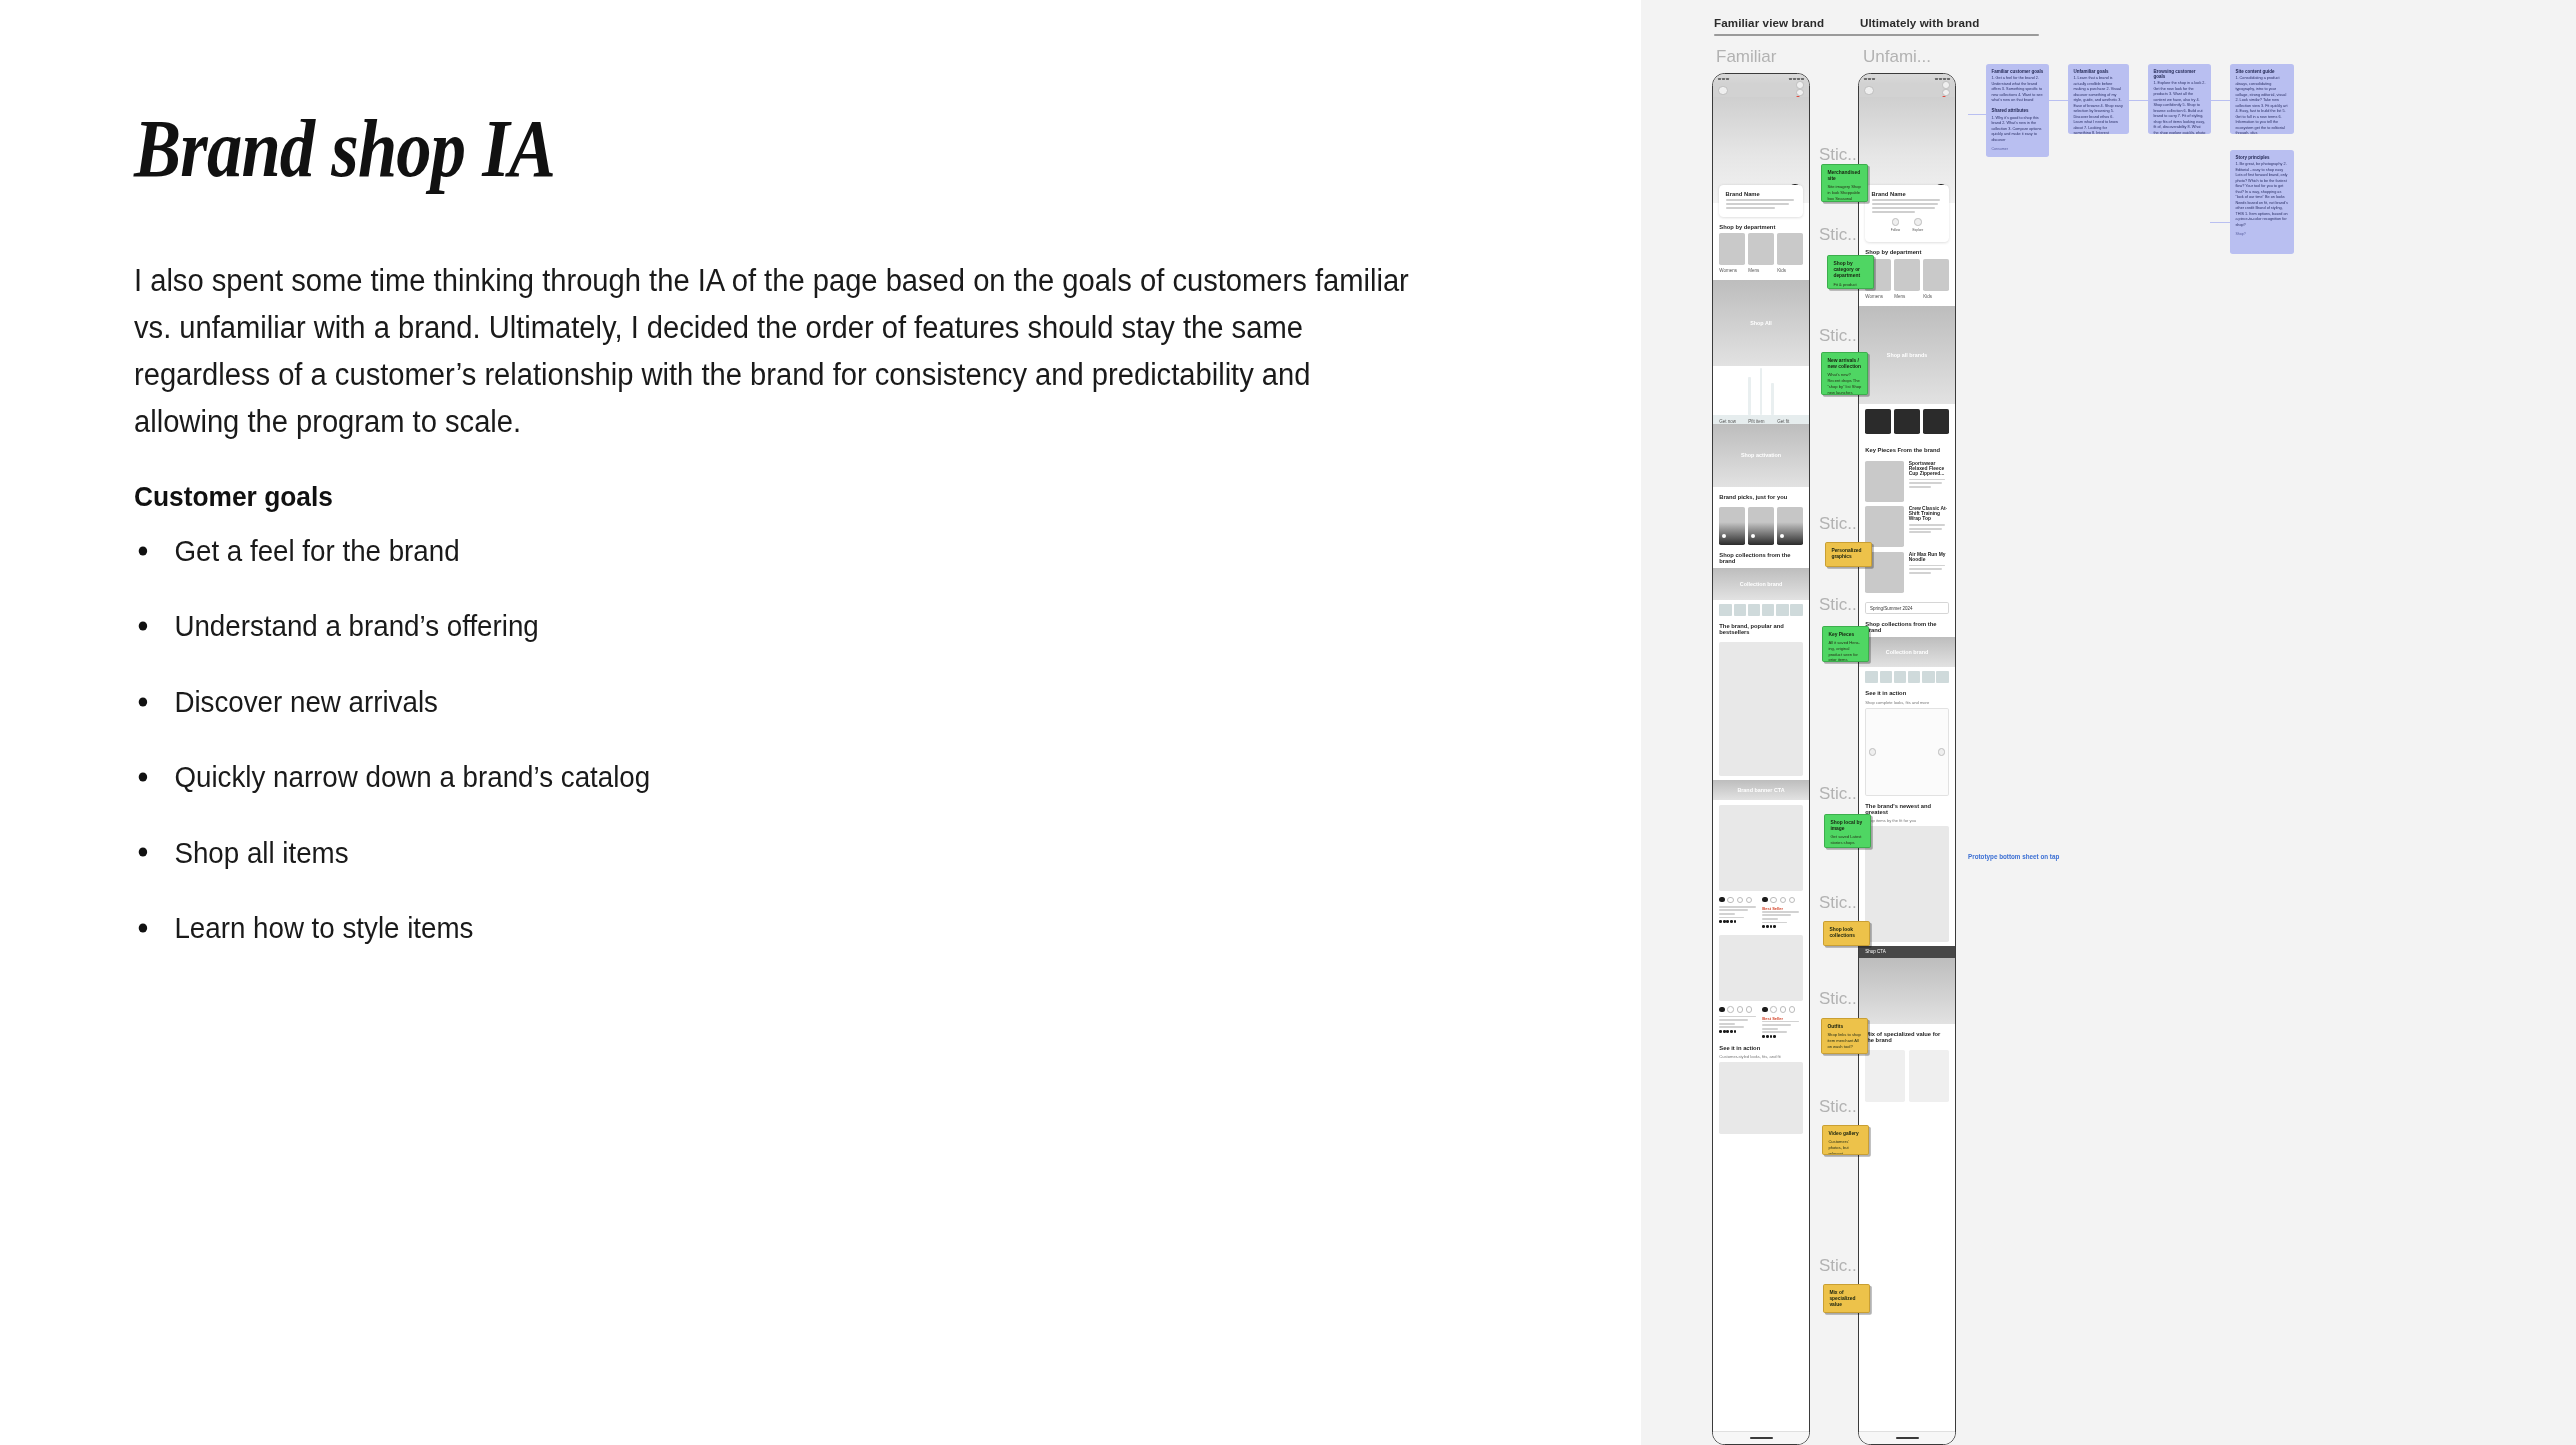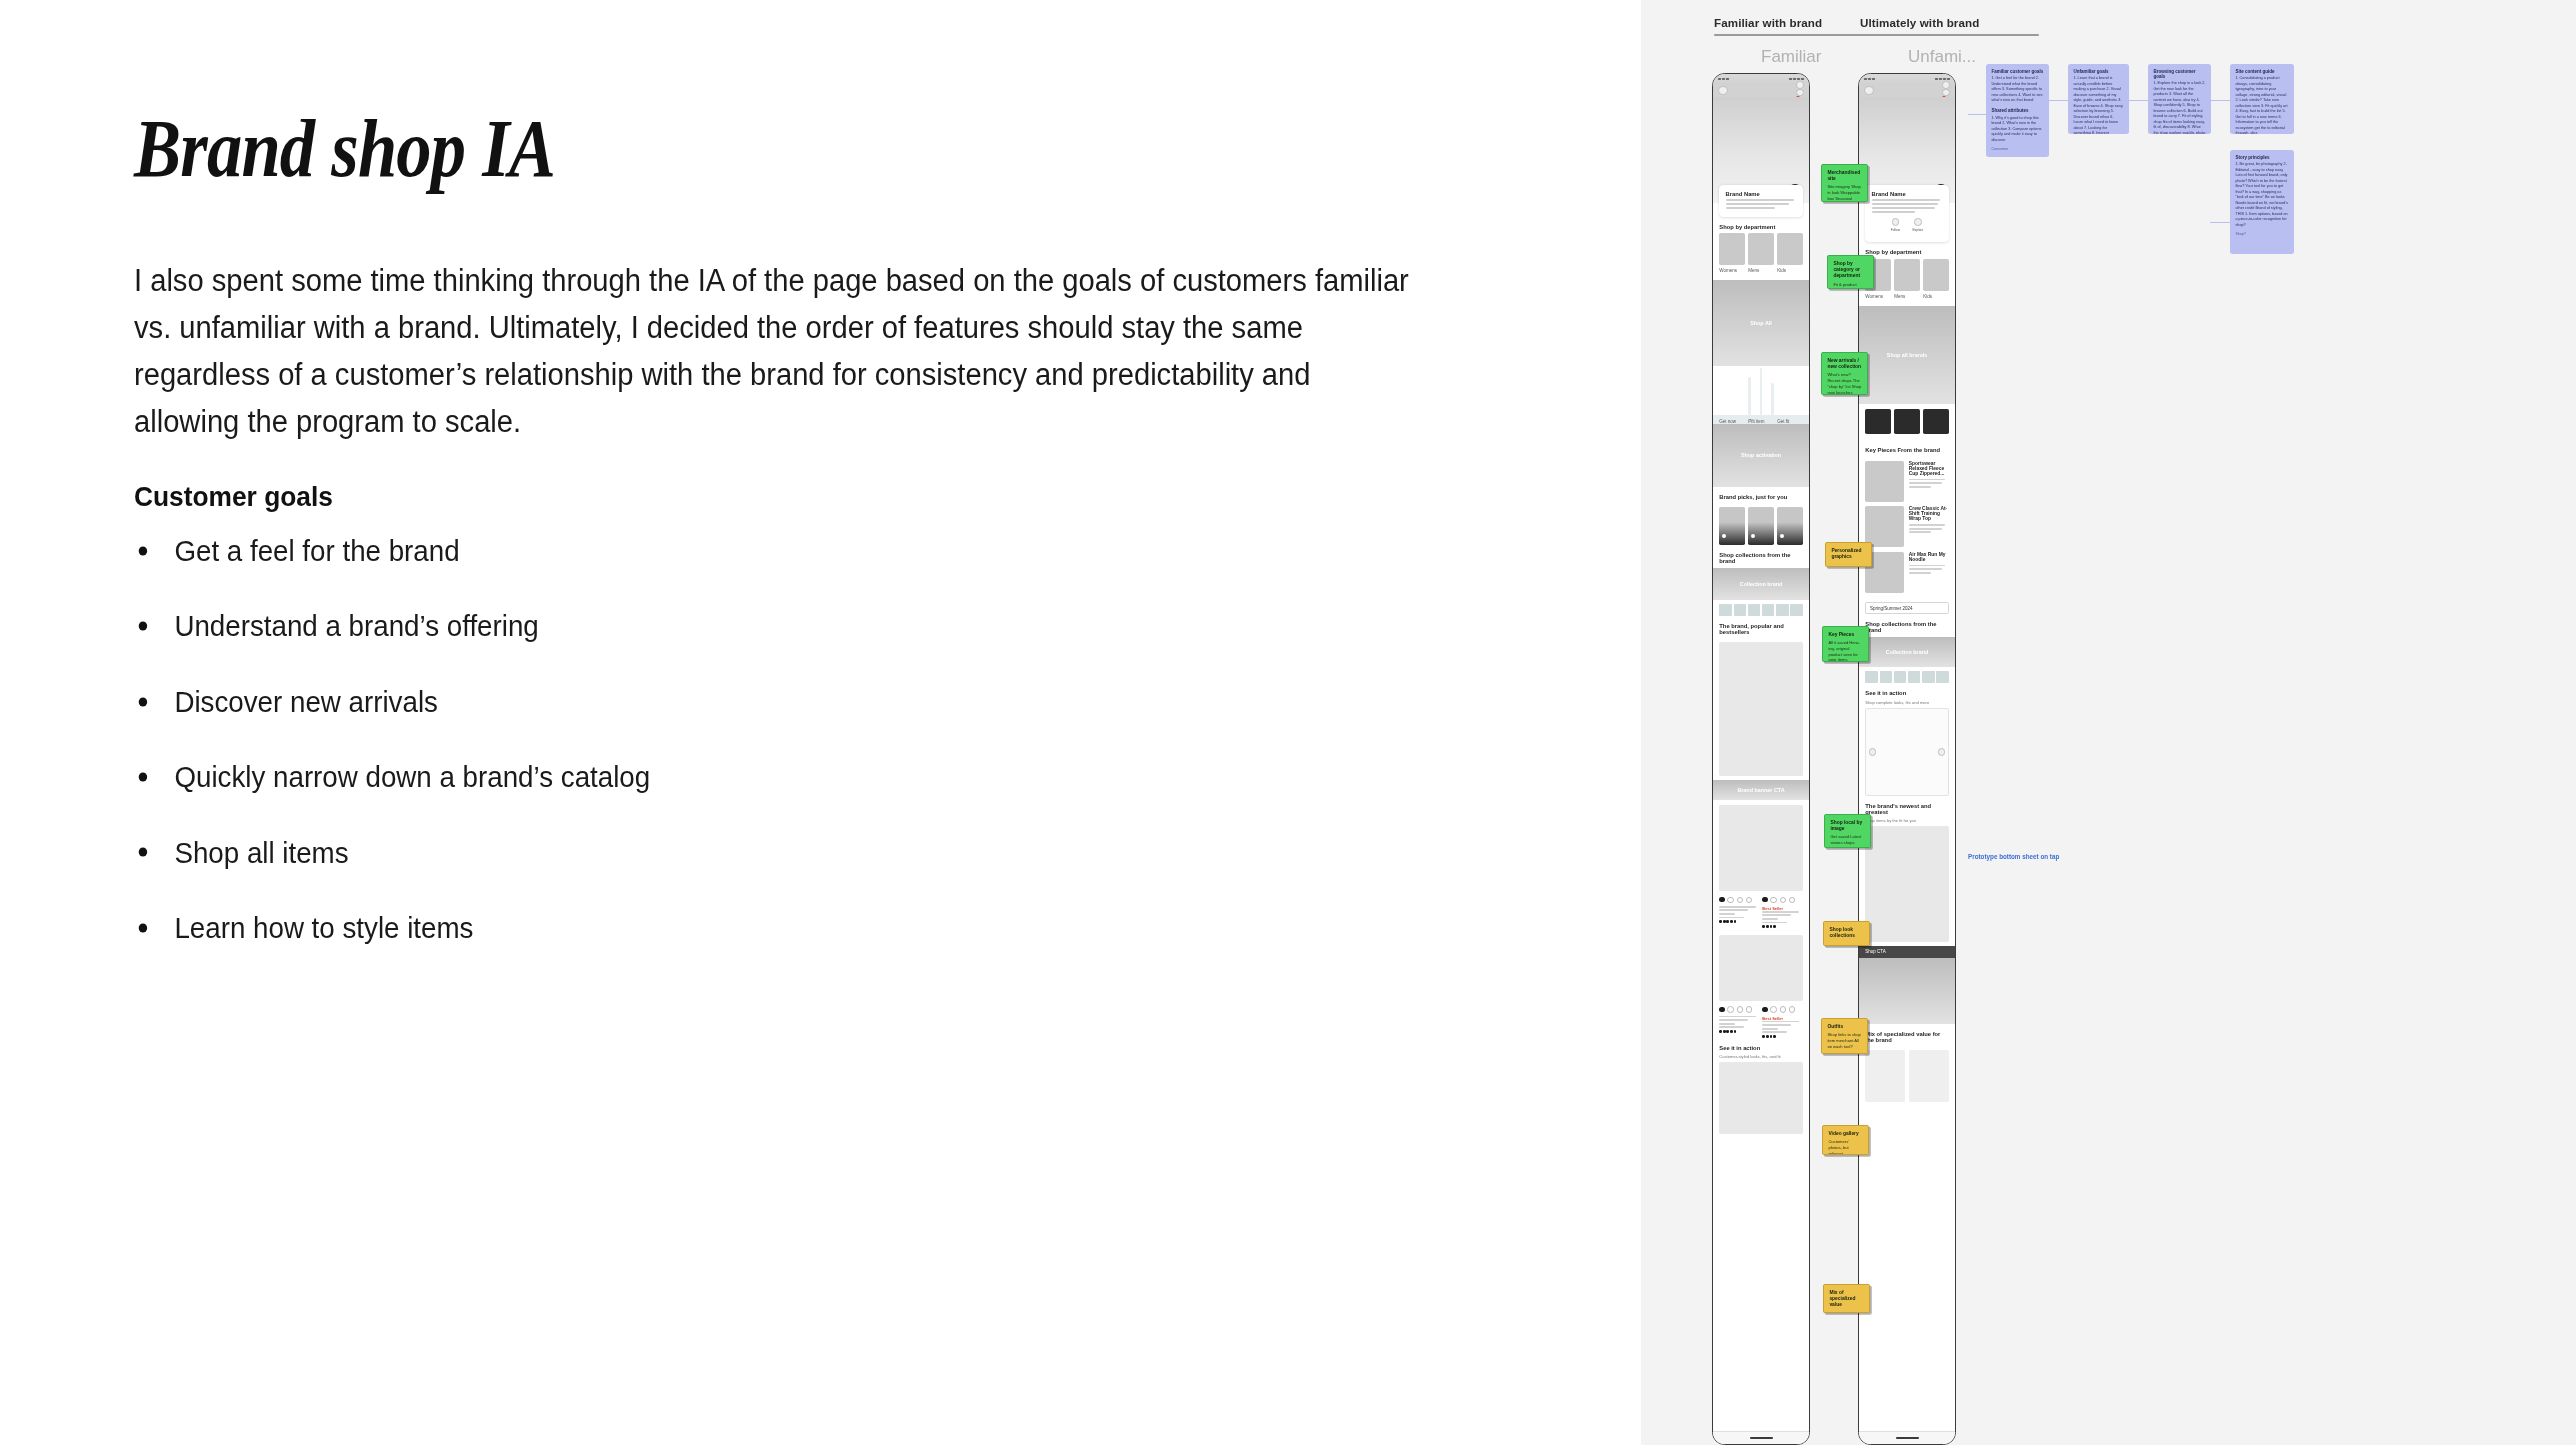--- a/index.html
+++ b/index.html
@@ -75,21 +75,21 @@
   .section-head .sh-label{
     font-size:11.6px;font-weight:700;color:#2b2b2b;
     letter-spacing:0.1px;white-space:nowrap;
   }
   .section-head .sh-rule{
     height:2.7px;background:#9a9a9a;margin-top:4.5px;border-radius:0.9px;
   }
 
   .frame-label{
     position:absolute;font-size:17px;color:#b2b2b2;
-    white-space:nowrap;font-weight:400;margin-left:45px;
+    white-space:nowrap;font-weight:400;
   }
 
   
   .phone{
     position:absolute;
     background:#ffffff;
     border:1.8px solid #3a3a3a;
     border-radius:12.5px;
     overflow:hidden;
     box-sizing:border-box;
@@ -188,21 +188,21 @@
       <li><span class="bullet"></span><span>Discover new arrivals</span></li>
       <li><span class="bullet"></span><span>Quickly narrow down a brand’s catalog</span></li>
       <li><span class="bullet"></span><span>Shop all items</span></li>
       <li><span class="bullet"></span><span>Learn how to style items</span></li>
     </ul>
   </div>
 
   <div class="board">
 
     <div class="section-head" style="left:73px;top:16px;width:170px;">
-      <div class="sh-label">Familiar with brand</div>
+      <div class="sh-label">Familiar view brand</div>
       <div class="sh-rule"></div>
     </div>
     <div class="section-head" style="left:219px;top:16px;width:179px;">
       <div class="sh-label">Ultimately with brand</div>
       <div class="sh-rule"></div>
     </div>
 
     <div class="frame-label" style="left:75px;top:47px;">Familiar</div>
     <div class="frame-label" style="left:222px;top:47px;">Unfami...</div>
     <div class="frame-label" style="left:178px;top:145px;">Stic...</div>

